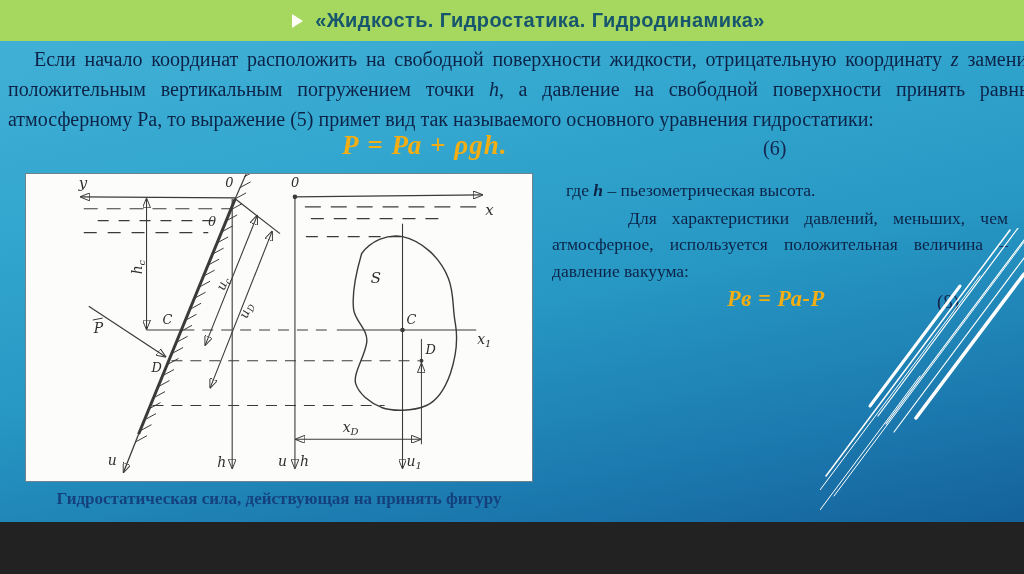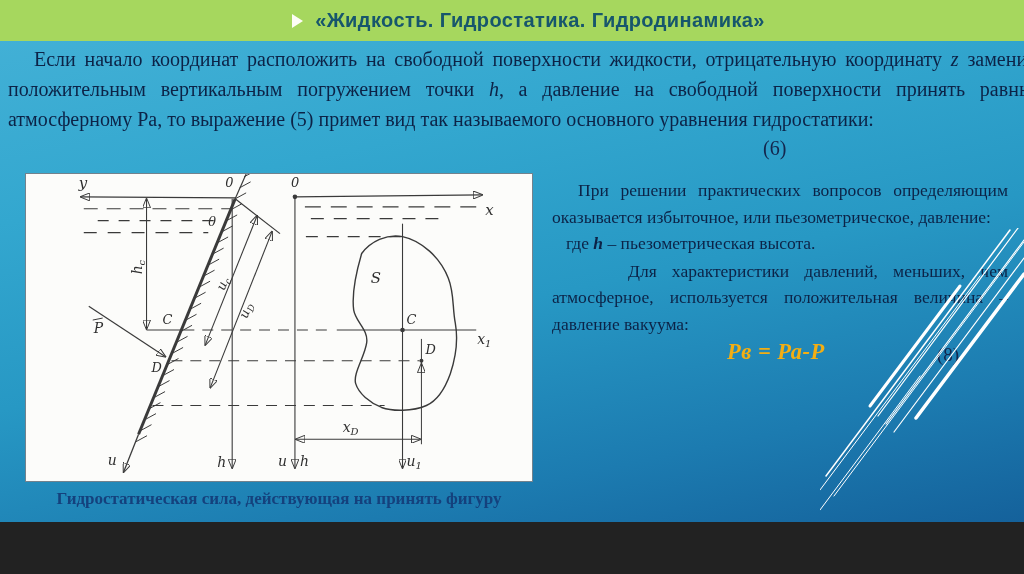--- a/index.html
+++ b/index.html
@@ -73,20 +73,21 @@
 
 <div class="slide">
 
   <header class="titlebar">
     <span class="bullet"></span>
     <h1>«Жидкость. Гидростатика. Гидродинамика»</h1>
   </header>
 
   <p class="intro"><span>Если начало координат расположить на свободной поверхности жидкости, отрицательную координату </span><i>z</i><span> заменить положительным вертикальным погружением точки </span><i>h</i><span>, а давление на свободной поверхности принять равным атмосферному Ра, то выражение (5) примет вид так называемого основного уравнения гидростатики:</span></p>
 
+  <div class="eq6-formula gold">Р = Ра + ρgh.</div>
   <div class="eq6-num">(6)</div>
 
   <figure class="figure-panel" style="margin:0">
     <svg class="diagram" viewBox="0 0 508 309" preserveAspectRatio="none">
       <defs>
         <marker id="arr" markerUnits="userSpaceOnUse" markerWidth="10" markerHeight="8" refX="9" refY="4" orient="auto">
           <path d="M0,0 L10,4 L0,8 z" fill="#3a3a3a" stroke="none"></path>
         </marker>
         <marker id="arrS" markerUnits="userSpaceOnUse" markerWidth="10" markerHeight="8" refX="9" refY="4" orient="auto-start-reverse">
           <path d="M0,0 L10,4 L0,8 z" fill="#3a3a3a" stroke="none"></path>
@@ -209,21 +210,20 @@
 
         <line x1="271" y1="267" x2="396" y2="267" stroke-width="1.1" marker-start="url(#arrS)" marker-end="url(#arr)"></line>
         <text x="318" y="260" font-size="14"><tspan>x</tspan><tspan font-size="10" dy="3">D</tspan></text>
       </g>
     </svg>
   </figure>
 
   <figcaption class="figure-caption">Гидростатическая сила, действующая на принять фигуру</figcaption>
 
   <section class="right-col">
-    <p class="p1">При решении практических вопросов определяющим оказывается избыточное, или пьезометрическое, давление:</p>
     <p class="where"><span>где </span><b>h</b><span> – пьезометрическая высота.</span></p>
     <p class="p2">Для характеристики давлений, меньших, чем атмосферное, используется положительная величина – давление вакуума:</p>
     <div class="eq-row eq8">
       <span class="formula gold">Рв = Ра-Р</span>
       <span class="eq-num">(8)</span>
     </div>
   </section>
 
   <svg class="diag-lines" viewBox="0 0 204 300">
     <line x1="50" y1="178" x2="140" y2="58" stroke-width="3"></line>

